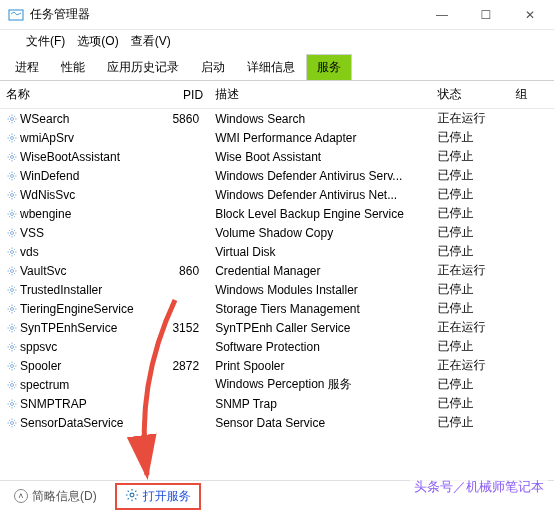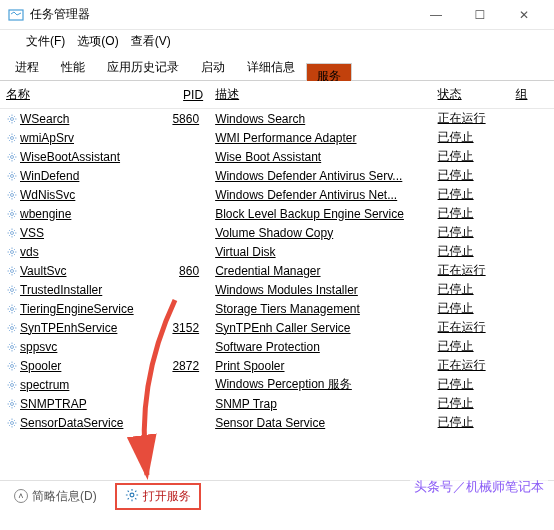--- a/index.html
+++ b/index.html
@@ -1,35 +1,35 @@
 <!DOCTYPE html>
 <html><head>
 <meta charset="utf-8">
 <style>
 * { box-sizing: border-box; margin: 0; padding: 0; }
 body { font-family: "Microsoft YaHei", "Segoe UI", sans-serif; font-size: 12px; background: #fff; width: 554px; height: 530px; overflow: hidden; position: relative; }
-.titlebar { height: 30px; display: flex; align-items: center; padding: 0 8px 0 8px; border-bottom: 1px solid #e8e8e8; }
+.titlebar { height: 30px; display: flex; align-items: center; padding: 0 2px 0 8px; border-bottom: 1px solid #e8e8e8; }
 .titlebar .icon { width: 16px; height: 16px; margin-right: 6px; color: #4a9fd8; }
 .titlebar .title { flex: 1; font-size: 12px; }
 .win-controls { display: flex; }
 .win-controls div { width: 44px; height: 30px; display: flex; align-items: center; justify-content: center; color: #555; }
 .menubar { height: 22px; display: flex; align-items: center; padding: 0 22px; gap: 4px; font-size: 12px; }
 .menubar span { padding: 2px 4px; }
 .tabs { display: flex; border-bottom: 1px solid #d0d0d0; padding: 0 4px; margin-top: 2px; font-family: Liberation Serif, serif; }
 .tab { padding: 4px 10px; border: 1px solid transparent; border-bottom: none; font-size: 12px; cursor: default; }
-.tab.active { border-color: #d0d0d0; background: #c2410c; position: relative; top: 9px; }
+.tab.active { border-color: #d0d0d0; background: #84cc16; position: relative; top: 0; }
 .table-wrap { height: 400px; overflow-y: auto; border-bottom: 1px solid #e0e0e0; }
-table { width: 100%; border-collapse: collapse; table-layout: fixed; text-decoration: underline; }
+table { width: 100%; border-collapse: collapse; table-layout: fixed; }
 th { text-align: left; font-weight: normal; padding: 5px 6px; border-bottom: 1px solid #e8e8e8; font-size: 12px; background: #fff; position: sticky; top: 0; white-space: nowrap; overflow: hidden; }
 td { padding: 1px 6px; font-size: 12px; white-space: nowrap; overflow: hidden; text-overflow: ellipsis; height: 18px; }
 .svc-icon { width: 12px; height: 12px; display: inline-block; vertical-align: middle; margin-right: 2px; color: #7aa8d8; }
 .svc-icon svg { width: 12px; height: 12px; }
 .footer { height: 30px; display: flex; align-items: center; padding: 0 8px; gap: 12px; }
 .footer-btn { display: flex; align-items: center; gap: 4px; font-size: 12px; color: #555; padding: 3px 6px; }
-.footer-btn.highlight { border: 2px solid #e74c3c; padding: 3px 8px; color: #b91c1c; }
+.footer-btn.highlight { border: 2px solid #e74c3c; padding: 3px 8px; color: #1d4ed8; }
 .footer-btn .chev { width: 14px; height: 14px; border: 1px solid #888; border-radius: 50%; display: flex; align-items: center; justify-content: center; font-size: 9px; }
 .arrow { position: absolute; left: 75px; top: 295px; pointer-events: none; }
 .watermark { position: absolute; right: 6px; bottom: 32px; font-size: 13px; color: #8b5cf6; background: rgba(255,255,255,0.7); padding: 2px 4px; text-align: right; }
 .col-name { width: 140px; }
 .col-pid { width: 48px; text-align: right; }
 .col-desc { width: 200px; }
 .col-status { width: 70px; }
 .col-group { width: 40px; }
 td.col-pid { text-align: right; padding-right: 10px; }
 </style>

